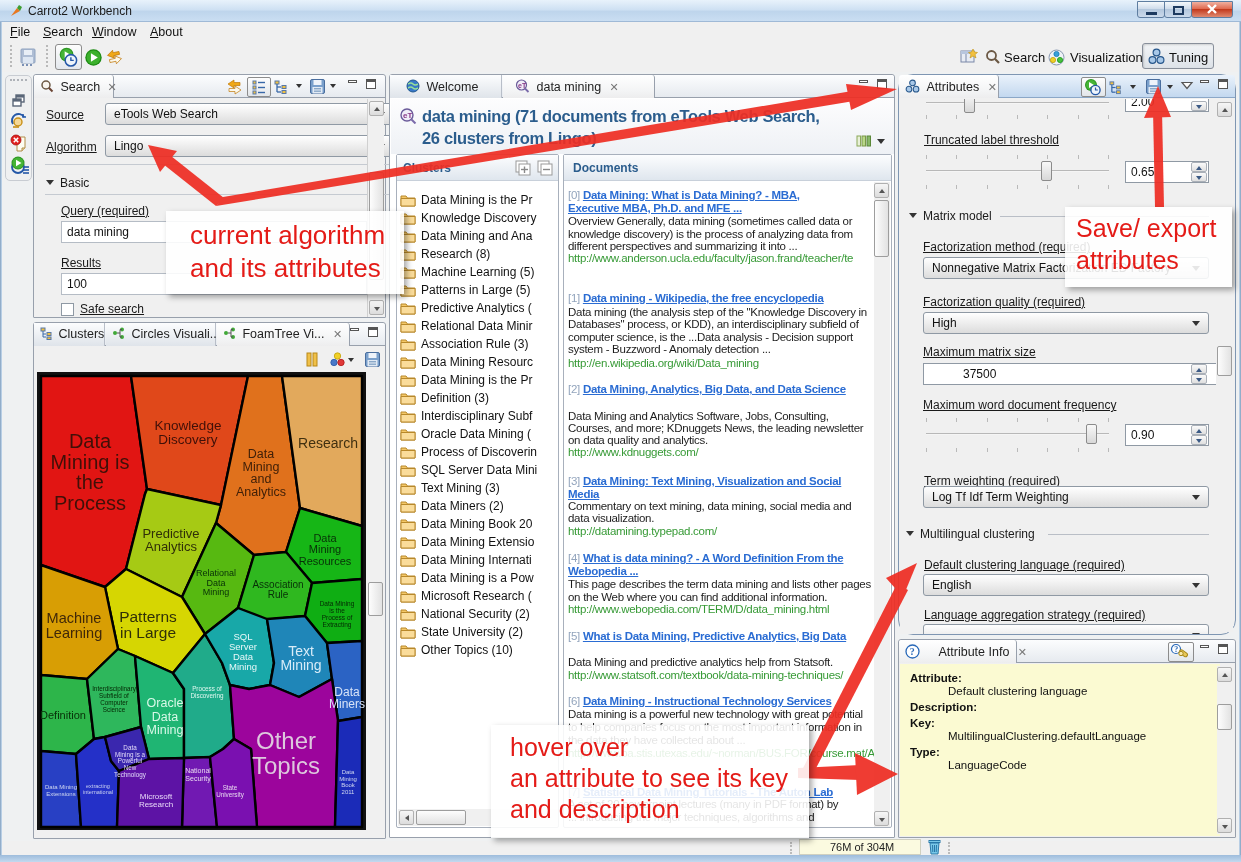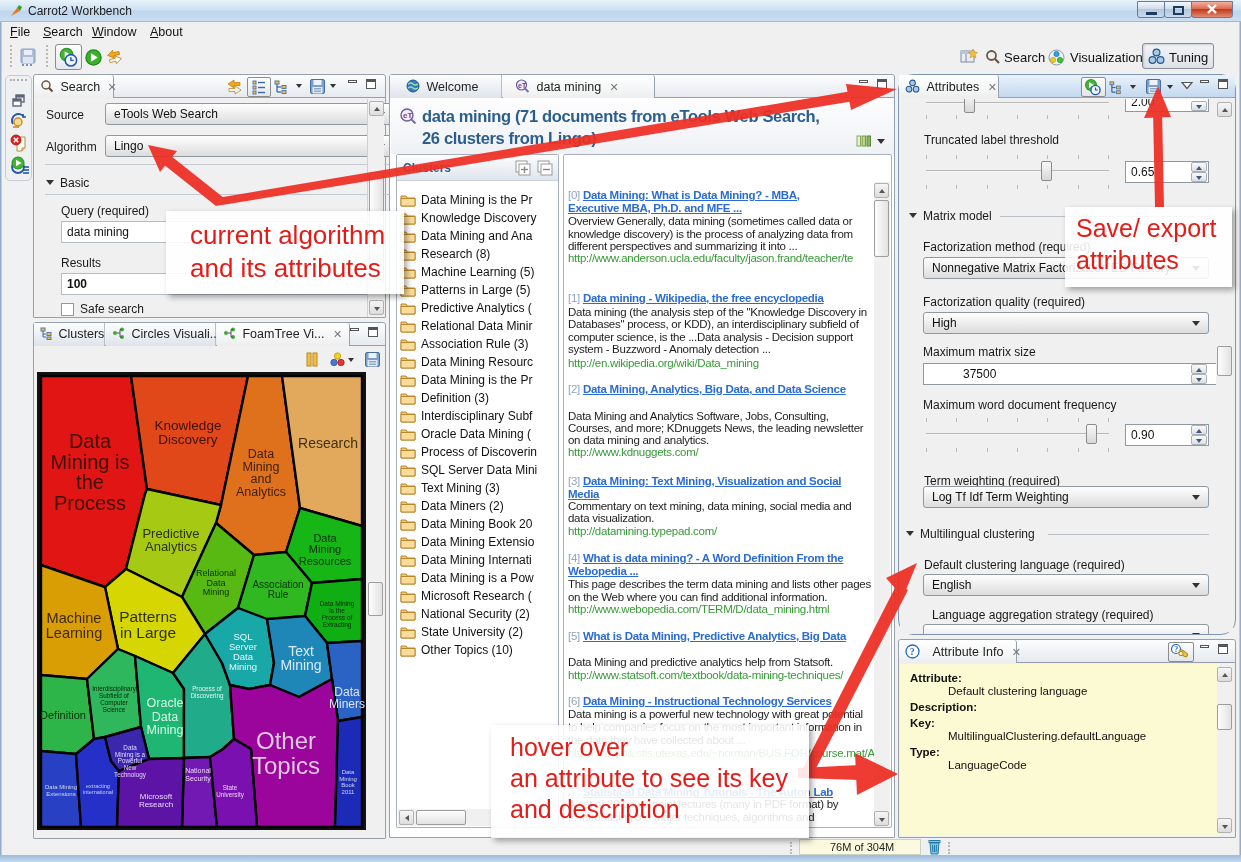--- a/index.html
+++ b/index.html
@@ -33,21 +33,21 @@
 .sb { position:absolute; background:#f0f0f0; }
 .sbtn { position:absolute; background:linear-gradient(#f6f6f6,#dcdcdc); border:1px solid #b0b0b0; border-radius:2px; }
 .sthumb { position:absolute; background:linear-gradient(90deg,#fdfdfd,#e2e2e2); border:1px solid #9d9d9d; border-radius:2px; }
 .sthumb.h { background:linear-gradient(#fdfdfd,#e2e2e2); }
 .arr { position:absolute; width:0; height:0; }
 
 
 .combo { position:absolute; height:22px; background:linear-gradient(#ffffff,#f1f1f1 40%,#dcdcdc); border:1px solid #8f99a4; border-radius:3px; font-size:12px; color:#111; padding:3px 0 0 8px; }
 .combo:after { content:""; position:absolute; right:8px; top:8px; border-left:4px solid transparent; border-right:4px solid transparent; border-top:5px solid #333; }
 .tfield { position:absolute; background:#fff; border:1px solid #b5bcc5; font-size:12px; color:#111; padding:3px 0 0 5px; }
-.label { position:absolute; font-size:12px; color:#1a1a1a; white-space:nowrap; }
+.label { position:absolute; font-size:12px; color:#1a1a1a; white-space:nowrap;text-decoration:underline; }
 .seclabel { position:absolute; font-size:12px; color:#1a1a1a; white-space:nowrap; }
 .seclabel:before { content:""; display:inline-block; border-left:4px solid transparent; border-right:4px solid transparent; border-top:5px solid #333; margin-right:6px; vertical-align:2px; }
 .hline { position:absolute; height:1px; background:#c5cad1; }
 .spin { position:absolute; width:17px; }
 .spin .up,.spin .dn { position:absolute; left:0; width:16px; height:10px; background:linear-gradient(#fafafa,#dfdfdf); border:1px solid #aab0b8; border-radius:2px; }
 .spin .up { top:0; } .spin .dn { bottom:0; }
 .spin .up:after { content:""; position:absolute; left:4px; top:3px; border-left:3px solid transparent; border-right:3px solid transparent; border-bottom:4px solid #3b5a85; }
 .spin .dn:after { content:""; position:absolute; left:4px; top:3px; border-left:3px solid transparent; border-right:3px solid transparent; border-top:4px solid #3b5a85; }
 
 
@@ -240,21 +240,21 @@
   <div class="label" style="left:12px;top:33px;">Source</div>
   <div class="combo" style="left:71px;top:28px;width:289px;">eTools Web Search</div>
   <div class="label" style="left:12px;top:65px;">Algorithm</div>
   <div class="combo" style="left:71px;top:60px;width:289px;">Lingo</div>
   <div class="hline" style="left:11px;top:89px;width:349px;"></div>
   <div class="seclabel" style="left:12px;top:101px;font-weight:bold;font-weight:normal;">Basic</div>
   <div class="hline" style="left:11px;top:119px;width:349px;"></div>
   <div class="label" style="left:27px;top:129px;">Query (required)</div>
   <div class="tfield" style="left:27px;top:146px;width:306px;height:22px;">data mining</div>
   <div class="label" style="left:27px;top:181px;">Results</div>
-  <div class="tfield" style="left:27px;top:198px;width:306px;height:22px;font-weight:bold;">100</div>
+  <div class="tfield" style="left:27px;top:198px;width:306px;height:22px;">100</div>
   <div class="abs" style="left:27px;top:228px;width:13px;height:13px;background:#fff;border:1px solid #8f99a4;"></div>
   <div class="label" style="left:46px;top:227px;">Safe search</div>
 
   <div class="sb" style="right:1px;top:24px;width:17px;height:218px;border-left:1px solid #d0d0d0;">
     <div class="sbtn" style="left:1px;top:2px;width:15px;height:15px;">
         <span class="arr" style="left:4px;top:5px;border-left:3.5px solid transparent;border-right:3.5px solid transparent;border-bottom:4px solid #555;"></span>
       </div>
     <div class="sthumb" style="left:1px;top:73px;width:15px;height:108px;"></div>
     <div class="sbtn" style="left:1px;bottom:2px;width:15px;height:15px;">
         <span class="arr" style="left:4px;top:6px;border-left:3.5px solid transparent;border-right:3.5px solid transparent;border-top:4px solid #555;"></span>
@@ -586,37 +586,40 @@
 </div>
     <div class="sb" style="left:1px;bottom:1px;width:160px;height:17px;">
       <div class="sbtn" style="left:1px;top:1px;width:15px;height:15px;">
           <span class="arr" style="left:5px;top:4px;border-top:3.5px solid transparent;border-bottom:3.5px solid transparent;border-right:4px solid #555;"></span>
         </div>
       <div class="sthumb h" style="left:18px;top:1px;width:50px;height:15px;"></div>
     </div>
   </div>
 
   <div class="abs" style="left:173px;top:79px;width:329px;height:674px;background:#fff;border:1px solid #a8b0bc;border-radius:2px;">
+    <div class="abs" style="left:0;top:0;width:327px;height:26px;background:linear-gradient(#fcfdfe,#dfe6ee);border-bottom:1px solid #c8d0da;">
+      <span class="abs" style="left:9px;top:6px;font-weight:bold;color:#2b5d8d;font-size:12px;">Documents</span>
+    </div>
     <div id="doclist" class="abs" style="left:4px;top:0;width:312px;height:672px;overflow:hidden;font-size:11.5px;letter-spacing:-0.28px;">
 <div class="abs" style="left:0;top:34px;white-space:nowrap;"><span class="dn">[0]</span> <span class="dt">Data Mining: What is Data Mining? - MBA,</span></div>
 <div class="abs dt" style="left:0;top:47px;white-space:nowrap;">Executive MBA, Ph.D. and MFE ...</div>
 <div class="abs ds" style="left:0;top:60px;white-space:nowrap;color:#1d1d1d;">Overview Generally, data mining (sometimes called data or</div>
 <div class="abs ds" style="left:0;top:73px;white-space:nowrap;color:#1d1d1d;">knowledge discovery) is the process of analyzing data from</div>
 <div class="abs ds" style="left:0;top:85px;white-space:nowrap;color:#1d1d1d;">different perspectives and summarizing it into ...</div>
 <div class="abs du" style="left:0;top:97px;white-space:nowrap;color:#379a36;">http://www.anderson.ucla.edu/faculty/jason.frand/teacher/te</div>
 <div class="abs" style="left:0;top:137px;white-space:nowrap;"><span class="dn">[1]</span> <span class="dt">Data mining - Wikipedia, the free encyclopedia</span></div>
 <div class="abs ds" style="left:0;top:151px;white-space:nowrap;color:#1d1d1d;">Data mining (the analysis step of the "Knowledge Discovery in</div>
 <div class="abs ds" style="left:0;top:163px;white-space:nowrap;color:#1d1d1d;">Databases" process, or KDD), an interdisciplinary subfield of</div>
 <div class="abs ds" style="left:0;top:176px;white-space:nowrap;color:#1d1d1d;">computer science, is the ...Data analysis - Decision support</div>
 <div class="abs ds" style="left:0;top:188px;white-space:nowrap;color:#1d1d1d;">system - Buzzword - Anomaly detection ...</div>
 <div class="abs du" style="left:0;top:202px;white-space:nowrap;color:#379a36;">http://en.wikipedia.org/wiki/Data_mining</div>
 <div class="abs" style="left:0;top:228px;white-space:nowrap;"><span class="dn">[2]</span> <span class="dt">Data Mining, Analytics, Big Data, and Data Science</span></div>
 <div class="abs ds" style="left:0;top:255px;white-space:nowrap;color:#1d1d1d;">Data Mining and Analytics Software, Jobs, Consulting,</div>
 <div class="abs ds" style="left:0;top:267px;white-space:nowrap;color:#1d1d1d;">Courses, and more; KDnuggets News, the leading newsletter</div>
-<div class="abs ds" style="left:0;top:279px;white-space:nowrap;color:#1d1d1d;">on data mining and analytics.</div>
+<div class="abs ds" style="left:0;top:279px;white-space:nowrap;color:#1d1d1d;">on data quality and analytics.</div>
 <div class="abs du" style="left:0;top:291px;white-space:nowrap;color:#379a36;">http://www.kdnuggets.com/</div>
 <div class="abs" style="left:0;top:320px;white-space:nowrap;"><span class="dn">[3]</span> <span class="dt">Data Mining: Text Mining, Visualization and Social</span></div>
 <div class="abs dt" style="left:0;top:333px;white-space:nowrap;">Media</div>
 <div class="abs ds" style="left:0;top:345px;white-space:nowrap;color:#1d1d1d;">Commentary on text mining, data mining, social media and</div>
 <div class="abs ds" style="left:0;top:357px;white-space:nowrap;color:#1d1d1d;">data visualization.</div>
 <div class="abs du" style="left:0;top:370px;white-space:nowrap;color:#379a36;">http://datamining.typepad.com/</div>
 <div class="abs" style="left:0;top:397px;white-space:nowrap;"><span class="dn">[4]</span> <span class="dt">What is data mining? - A Word Definition From the</span></div>
 <div class="abs dt" style="left:0;top:410px;white-space:nowrap;text-align:right;">Webopedia ...</div>
 <div class="abs ds" style="left:0;top:423px;white-space:nowrap;color:#1d1d1d;">This page describes the term data mining and lists other pages</div>
 <div class="abs ds" style="left:0;top:436px;white-space:nowrap;color:#1d1d1d;">on the Web where you can find additional information.</div>
@@ -775,39 +778,39 @@
         <i style="left:147px"></i>
         <i style="left:178px"></i>
         <i style="left:208px"></i>
       </div>
 <div class="label" style="left:24px;top:375px;">Term weighting (required)</div>
 <div class="combo" style="left:23px;top:387px;width:286px;">Log Tf Idf Term Weighting</div>
 <div class="seclabel" style="left:6px;top:428px;">Multilingual clustering</div>
       <div class="hline" style="left:148px;top:435px;width:161px;background:#b9bec6;"></div>
 <div class="label" style="left:24px;top:459px;">Default clustering language (required)</div>
 <div class="combo" style="left:23px;top:475px;width:286px;">English</div>
-<div class="label" style="left:32px;top:509px;">Language aggregation strategy (required)</div>
+<div class="label" style="left:24px;top:509px;">Language aggregation strategy (required)</div>
 <div class="combo" style="left:23px;top:525px;width:286px;"></div>
 </div>
   <div class="sb" style="right:2px;top:26px;width:17px;height:531px;">
     <div class="sbtn" style="left:1px;top:1px;width:15px;height:15px;">
         <span class="arr" style="left:4px;top:5px;border-left:3.5px solid transparent;border-right:3.5px solid transparent;border-bottom:4px solid #555;"></span>
       </div>
     <div class="sthumb" style="left:1px;top:245px;width:15px;height:30px;"></div>
   </div>
 </div>
 
 <div class="view" id="attrinfo" style="left:898px;top:639px;width:338px;height:199px;">
   <div class="tabbar">
     <div class="tab sel" style="left:0;width:118px;">
       <svg width="15" height="15" viewBox="0 0 15 15" style="vertical-align:-3px">
           <circle cx="7.5" cy="7.5" r="6.5" fill="#fff" stroke="#2868b8" stroke-width="1.3"></circle>
           <text x="4.7" y="11" font-size="10" font-weight="bold" fill="#2868b8" font-family="Liberation Serif">?</text>
         </svg>
-      <span style="margin-left:9px">Attribute Info</span>
+      <span style="margin-left:15px">Attribute Info</span>
       <span style="color:#777;margin-left:5px;font-size:11px">✕</span></div>
     <div class="vicons" style="right:4px;top:2px">
       <span style="display:inline-block;width:26px;height:20px;border:1px solid #8c8c8c;border-radius:2px;background:linear-gradient(#fdfdfd,#e2e6ea);vertical-align:top;"><svg width="22" height="17" viewBox="0 0 22 17">
             <circle cx="7" cy="6" r="4.5" fill="#fff" stroke="#2868b8" stroke-width="1.2"></circle>
             <text x="5.2" y="8.8" font-size="8" font-weight="bold" fill="#2868b8" font-family="Liberation Serif">?</text>
             <rect x="10" y="8" width="9" height="4" rx="2" fill="#e8c858" stroke="#a88818" transform="rotate(35 14 10)"></rect>
             <circle cx="12" cy="10.5" r="2.2" fill="#f8e8a8" stroke="#a88818" transform="rotate(0)"></circle>
           </svg></span>
       <span class="minmax"><i style="position:absolute;left:2px;top:3px;width:9px;height:3px;border:1px solid #555;background:#fff;"></i></span>
       <span class="minmax"><i style="position:absolute;left:2px;top:2px;width:10px;height:10px;border:1px solid #555;border-top:3px solid #555;background:#fff;"></i></span>

